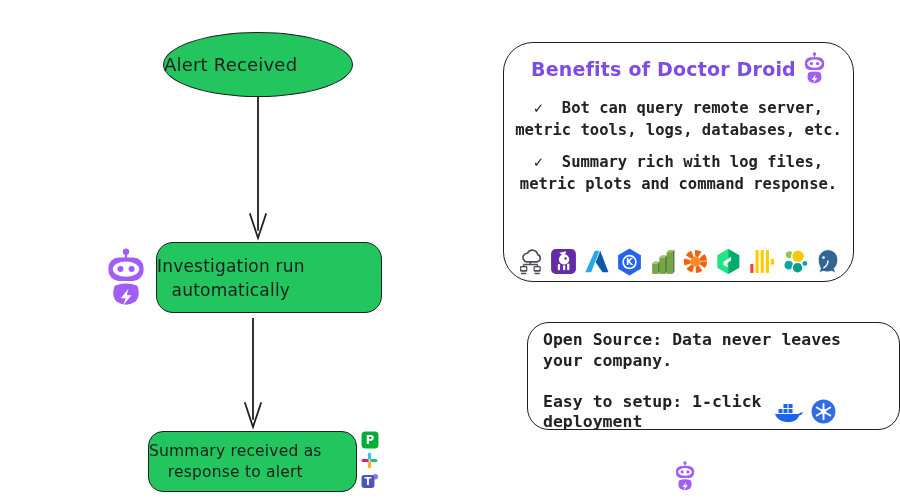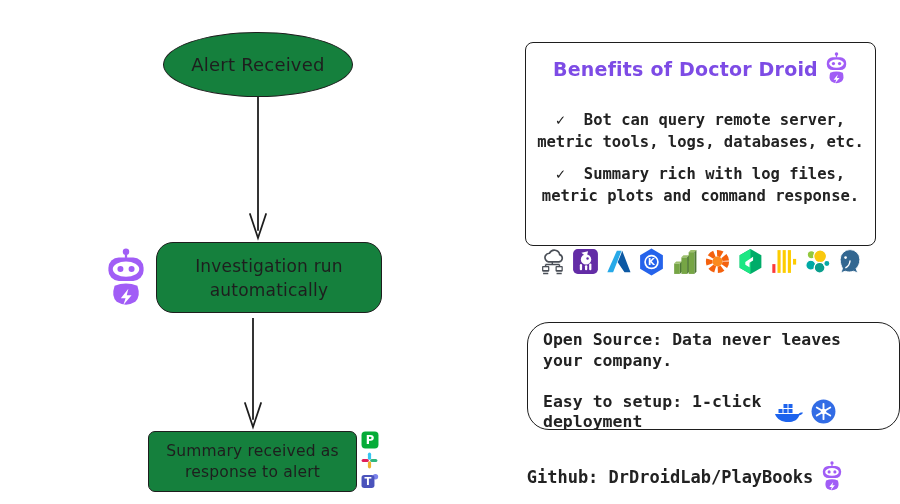--- a/index.html
+++ b/index.html
@@ -1,37 +1,37 @@
 <!DOCTYPE html>
 <html><head>
 <meta charset="utf-8">
 <style>
   html,body{margin:0;padding:0;background:#ffffff;}
   .canvas{position:relative;width:900px;height:504px;background:#ffffff;overflow:hidden;
           font-family:"DejaVu Sans",sans-serif;color:#1e1e1e;}
   
   .hand{font-family:"DejaVu Sans",sans-serif;letter-spacing:.2px;color:#1e1e1e;}
-  .node{position:absolute;background:#15803d;border:1.7px solid #1e1e1e;display:flex;
-        align-items:center;justify-content:center;text-align:center;box-sizing:border-box;}
+  .node{position:absolute;background:#22c55e;border:1.7px solid #1e1e1e;display:flex;
+        align-items:center;text-align:center;box-sizing:border-box;}
   .ellipse{left:163px;top:32px;width:190px;height:65px;border-radius:50%;font-size:18px;}
   .box-mid{left:156px;top:242px;width:226px;height:71px;border-radius:17px;font-size:17px;line-height:24px;}
-  .box-end{left:148px;top:431px;width:209px;height:61px;border-radius:7px;font-size:15.5px;line-height:21px;}
+  .box-end{left:148px;top:431px;width:209px;height:61px;border-radius:15px;font-size:15.5px;line-height:21px;}
   .prewrap{white-space:pre-wrap;}
   .arrow{position:absolute;}
   .arrow line,.arrow polyline{stroke:#1e1e1e;stroke-width:1.8;fill:none;stroke-linecap:round;}
   .robot-large{position:absolute;left:105px;top:248px;}
   
   .end-icons{position:absolute;left:361px;top:431px;display:flex;flex-direction:column;gap:3px;}
   
   .rbox{position:absolute;background:#fff;border:1.7px solid #1e1e1e;box-sizing:border-box;}
-  .benefits-box{left:525px;top:42px;width:351px;height:204px;border-radius:8px;}
+  .benefits-box{left:503px;top:42px;width:351px;height:240px;border-radius:30px;}
   .b-title{position:absolute;top:9px;left:0;width:100%;display:flex;align-items:center;
            justify-content:center;gap:7px;font-size:19px;font-weight:bold;color:#7d4be5;}
   .mono{font-family:"DejaVu Sans Mono",monospace;font-weight:bold;color:#222222;}
-  .bullet{position:absolute;left:0;width:100%;text-align:center;font-size:15.5px;line-height:21.5px;margin-top:12px;}
+  .bullet{position:absolute;left:0;width:100%;text-align:center;font-size:15.5px;line-height:21.5px;}
   .bullet.b1{top:55px}.bullet.b2{top:109px}.bullet.b3{top:164px}
   .integrations{position:absolute;top:204px;left:0;width:100%;display:flex;align-items:flex-end;
                 justify-content:center;gap:4px;}
   .os-box{left:518px;top:322px;width:373px;height:108px;border-radius:22px;margin-left:9px;}
   .os-text{position:absolute;left:15px;top:7px;font-size:16.5px;line-height:20.5px;text-align:left;}
   .docker-pos{position:absolute;left:245px;top:80px;}
   .k8s-pos{position:absolute;left:282px;top:75px;}
   .github-row{position:absolute;left:505px;top:461px;width:360px;display:flex;align-items:center;
               justify-content:center;gap:8px;font-size:17px;}
   .hidden-defs{position:absolute;width:0;height:0;overflow:hidden;}
@@ -207,19 +207,18 @@
         <line x1="13" y1="13" x2="6.5" y2="9.2"></line>
         <line x1="13" y1="13" x2="19.5" y2="9.2"></line>
         <line x1="13" y1="13" x2="6.5" y2="16.8"></line>
         <line x1="13" y1="13" x2="19.5" y2="16.8"></line>
       </g>
       <circle cx="13" cy="13" r="2.6" fill="#ffffff"></circle>
     </svg>
   </div>
 
   <div class="github-row mono">
-    <span>Github: DrDroidLab/PlayBooks</span>
     <svg width="22" height="31" viewBox="0 0 40 58">
         <use href="#robot"></use>
       </svg>
   </div>
 
 </div>
 
 </body></html>

